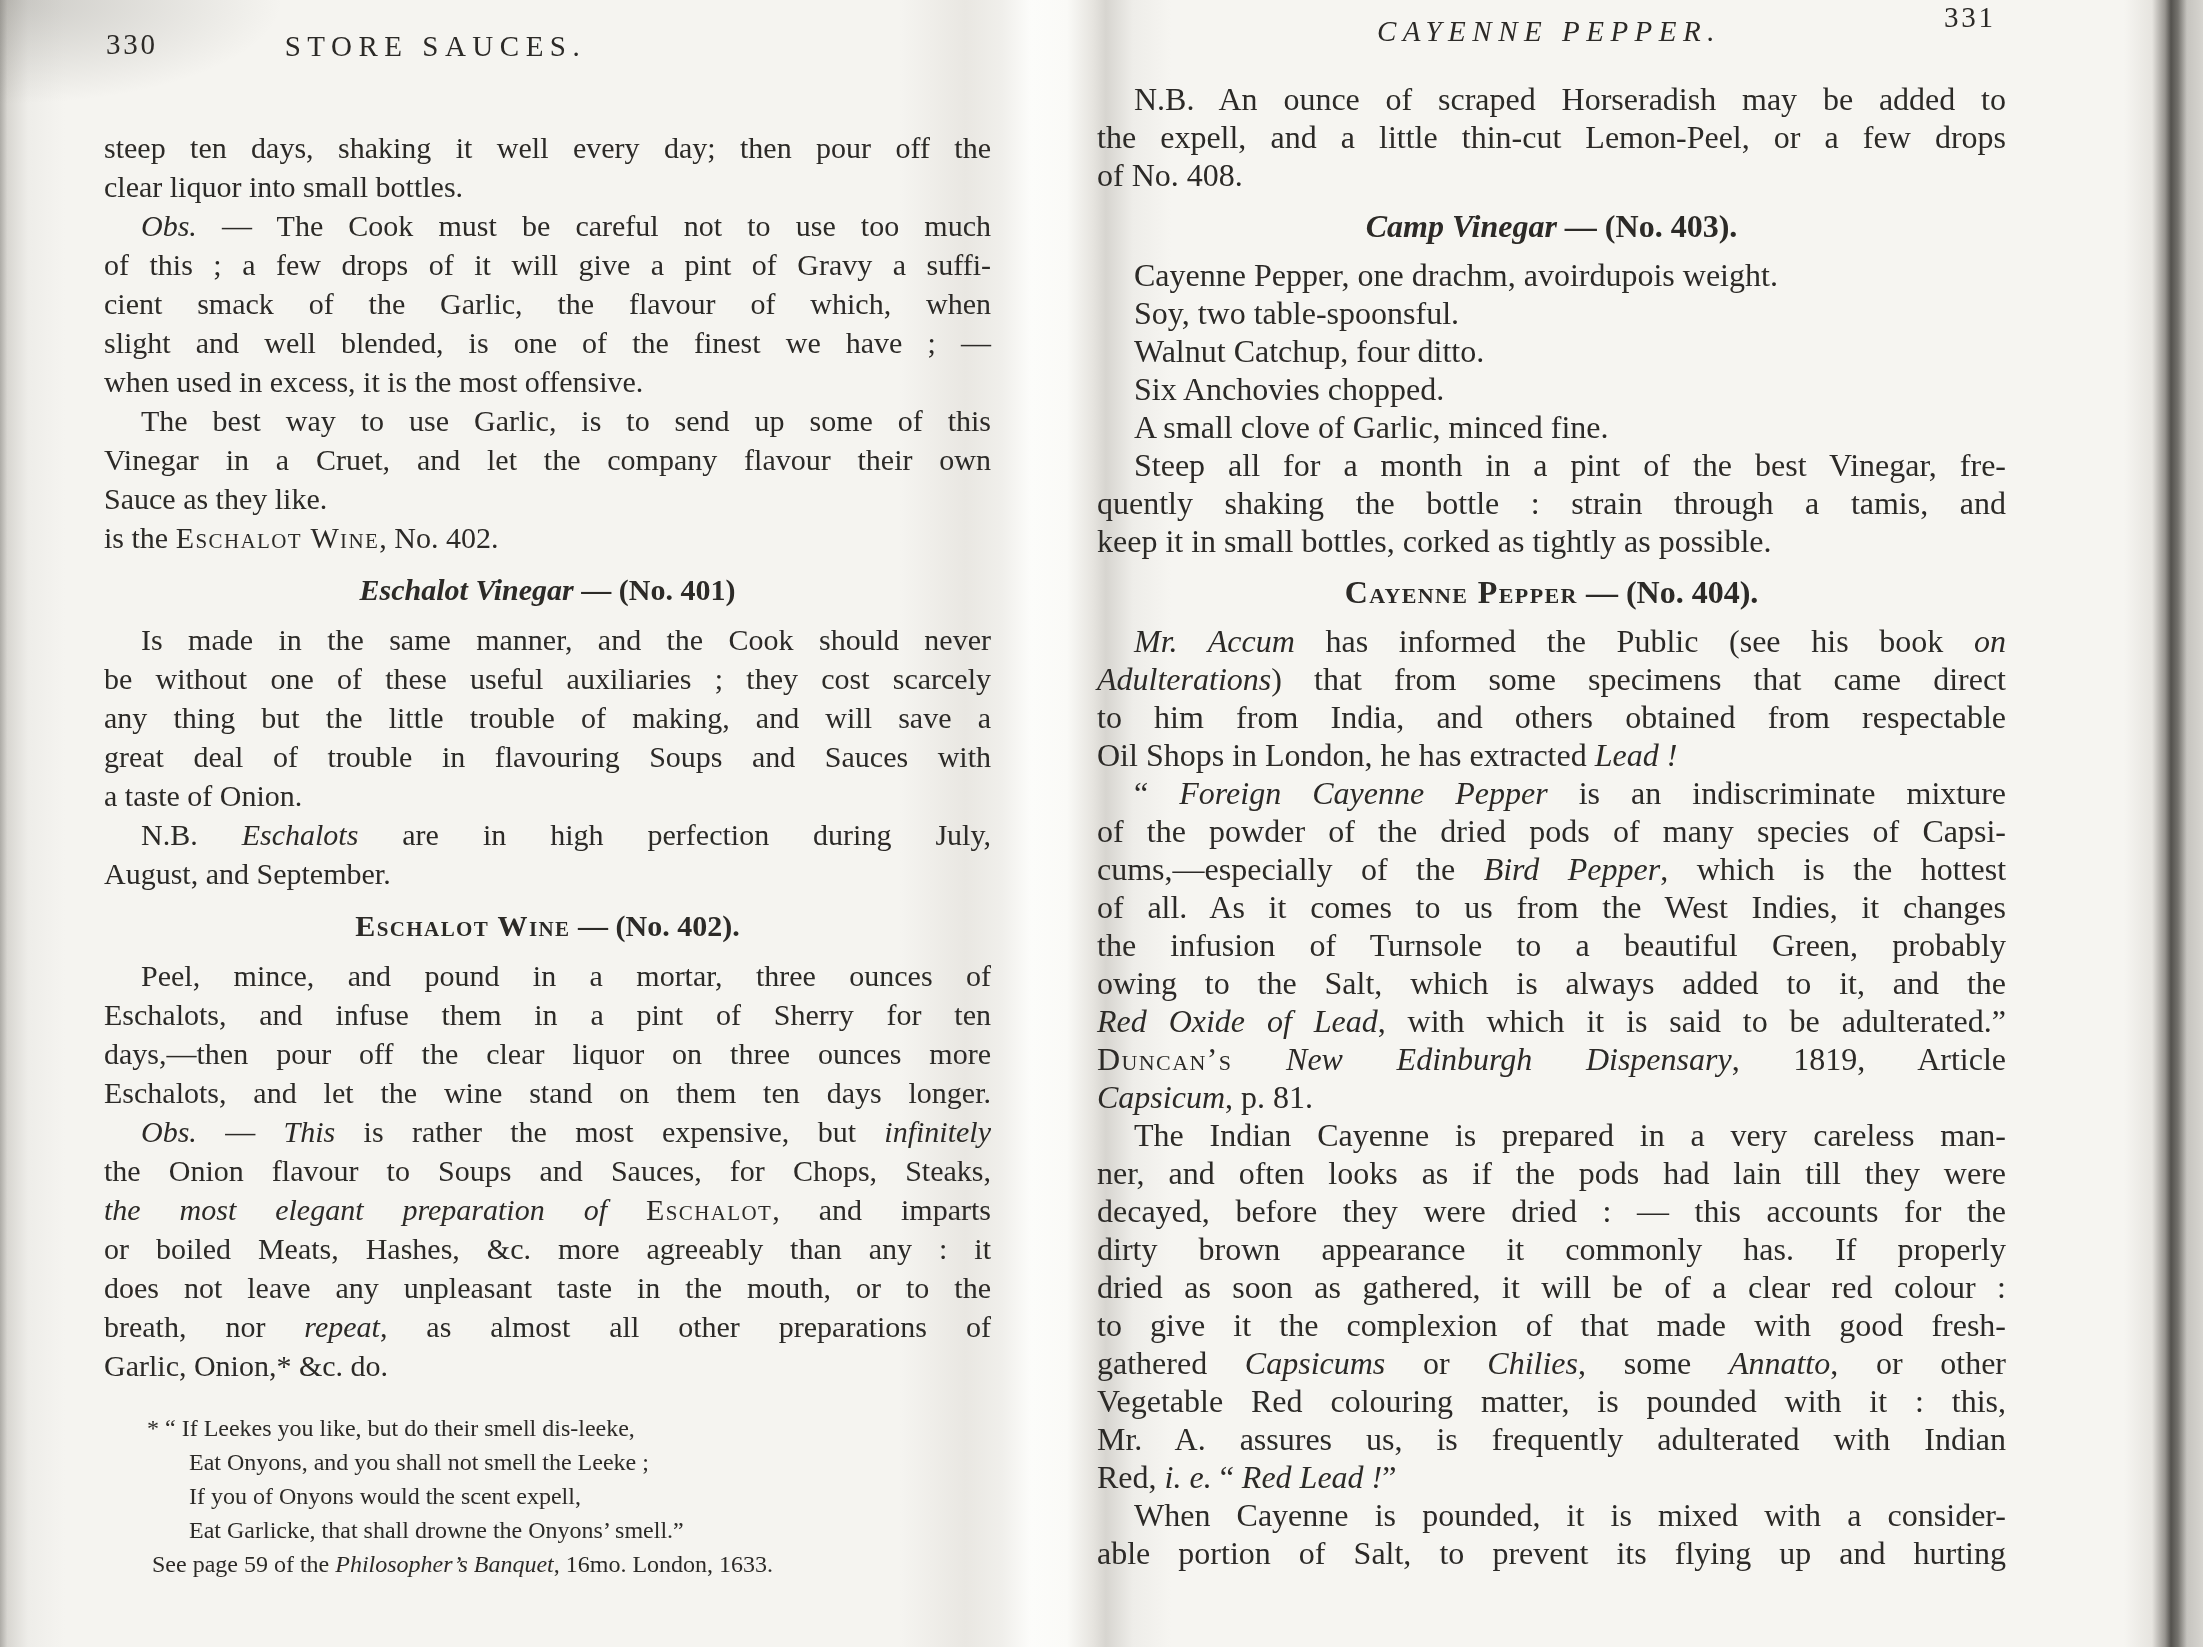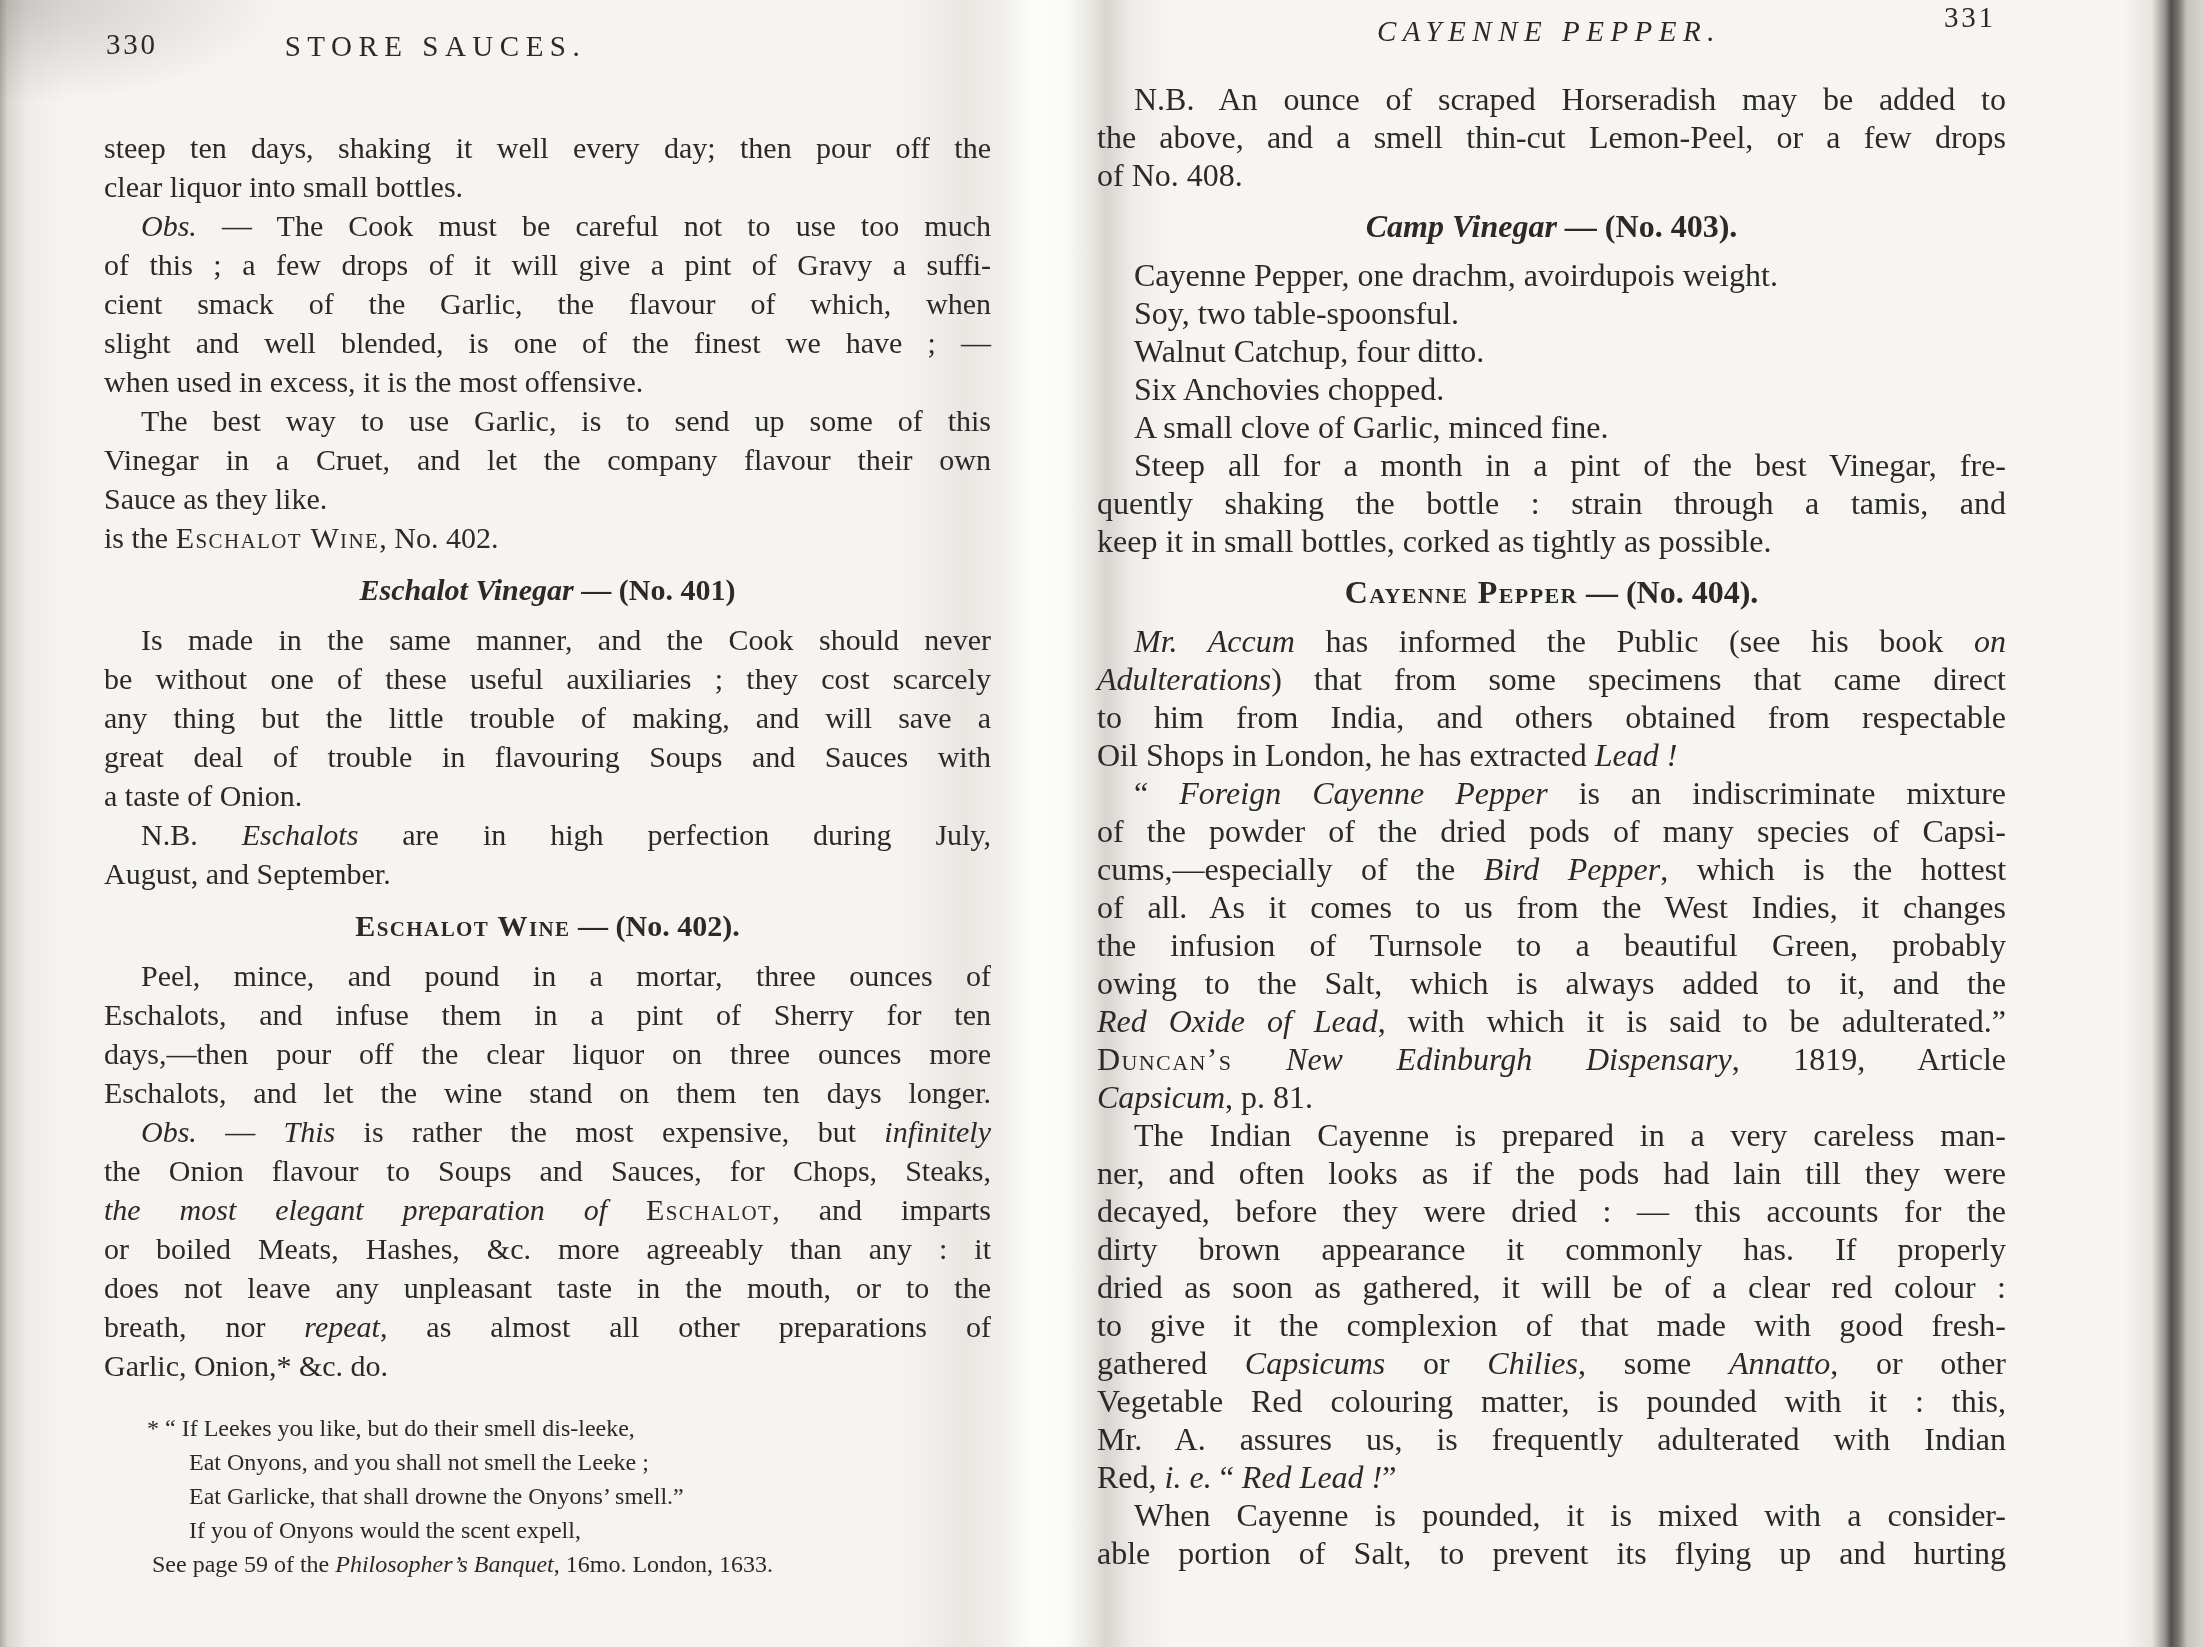--- a/index.html
+++ b/index.html
@@ -94,34 +94,34 @@
           <div class="ln"><span>the Onion flavour to Soups and Sauces, for Chops, Steaks,</span></div>
           <div class="ln"><span class="it">the most elegant preparation of </span><span class="sc">Eschalot</span><span>, and imparts</span></div>
           <div class="ln"><span>or boiled Meats, Hashes, &amp;c. more agreeably than any : it</span></div>
           <div class="ln"><span>does not leave any unpleasant taste in the mouth, or to the</span></div>
           <div class="ln"><span>breath, nor </span><span class="it">repeat</span><span>, as almost all other preparations of</span></div>
           <div class="ln-last"><span>Garlic, Onion,* &amp;c. do.</span></div>
         </div>
         <div class="block footnote">
           <div class="fq fq0"><span>* “ If Leekes you like, but do their smell dis-leeke,</span></div>
           <div class="fq"><span>Eat Onyons, and you shall not smell the Leeke ;</span></div>
+          <div class="fq"><span>If you of Onyons would the scent expell,</span></div>
           <div class="fq"><span>Eat Garlicke, that shall drowne the Onyons’ smell.”</span></div>
-          <div class="fq"><span>If you of Onyons would the scent expell,</span></div>
           <div class="fsee"><span>See page 59 of the </span><span class="it">Philosopher’s Banquet</span><span>, 16mo. London, 1633.</span></div>
         </div>
       </div>
   </div>
 
   <div class="page">
     <div class="rhead rhead-right">CAYENNE PEPPER.</div>
     <div class="pnum pnum-right">331</div>
     <div class="bcol body-right">
         <div class="block para">
           <div class="ln ind"><span>N.B. An ounce of scraped Horseradish may be added to</span></div>
-          <div class="ln"><span>the above, and a smell thin-cut Lemon-Peel, or a few drops</span></div>
+          <div class="ln"><span>the expell, and a little thin-cut Lemon-Peel, or a few drops</span></div>
           <div class="ln-last"><span>of No. 408.</span></div>
         </div>
         <div class="block heading">
           <div class="hline"><span class="it">Camp Vinegar</span><span> — (No. 403).</span></div>
         </div>
         <div class="block para">
           <div class="ln-last ind"><span>Cayenne Pepper, one drachm, avoirdupois weight.</span></div>
         </div>
         <div class="block para">
           <div class="ln-last ind"><span>Soy, two table-spoonsful.</span></div>

